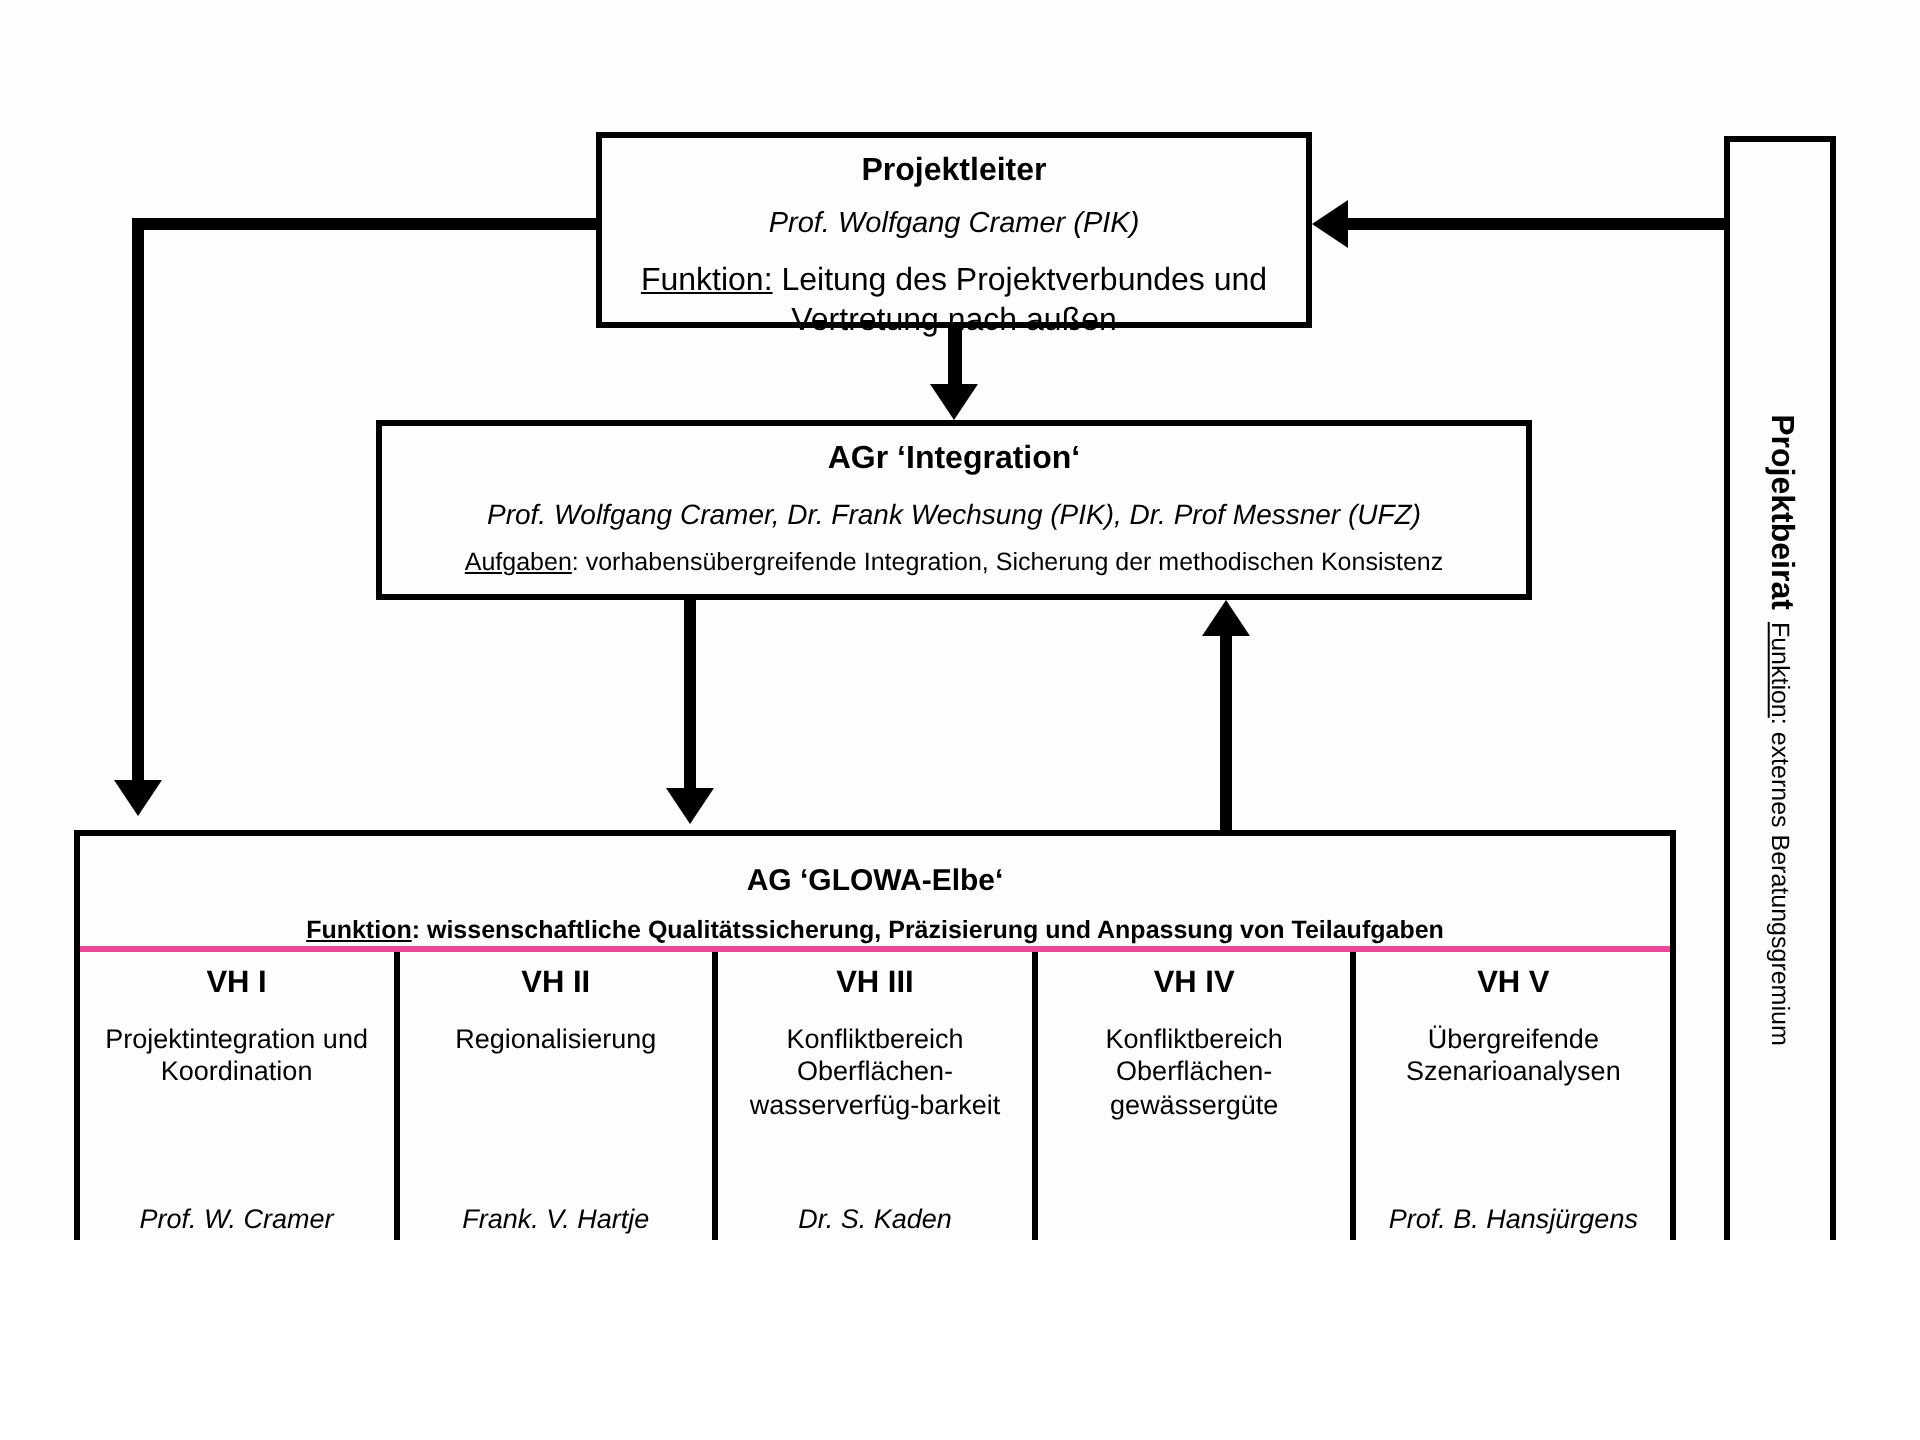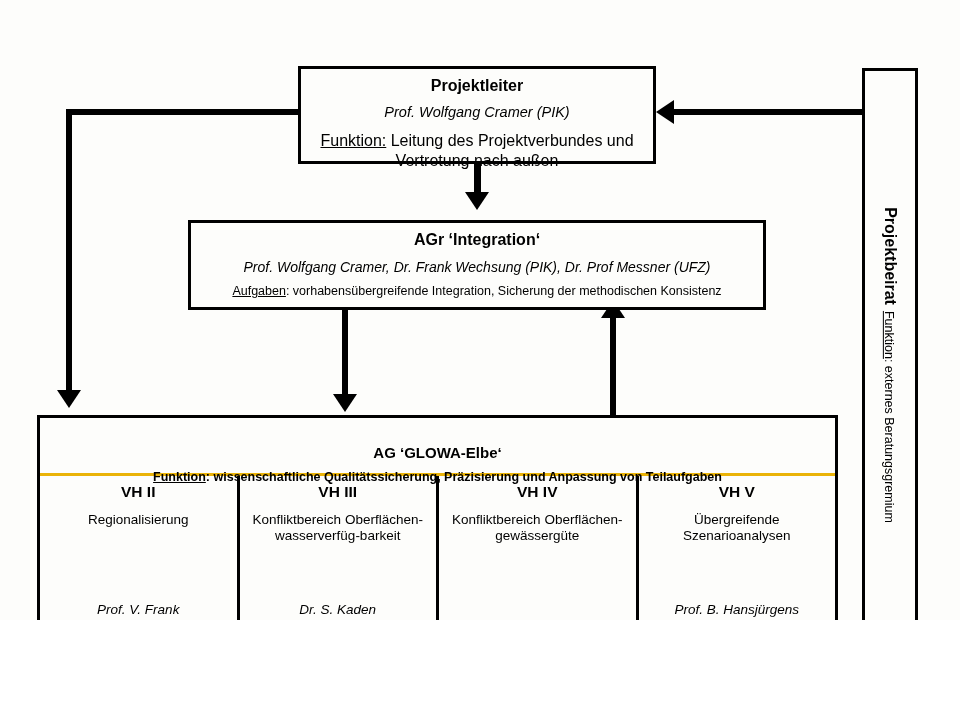--- a/index.html
+++ b/index.html
@@ -51,21 +51,21 @@
     width: 358px;
     height: 98px;
     padding: 8px 8px 0 8px;
   }
   #projektleiter .title { margin-bottom: 9px; }
   #projektleiter .people { margin-bottom: 9px; }
 
   
   #agr-integration {
     left: 188px;
-    top: 220px;
+    top: 210px;
     width: 578px;
     height: 90px;
     padding: 8px 6px 0 6px;
   }
   #agr-integration .title { margin-bottom: 10px; }
   #agr-integration .people { font-size: 14px; margin-bottom: 8px; }
   #agr-integration .func { font-size: 12.5px; }
 
   
   #ag-glowa {
@@ -73,22 +73,22 @@
     top: 415px;
     width: 801px;
     height: 247px;
     padding: 0;
     display: flex;
     flex-direction: column;
   }
   #glowa-header {
     height: 58px;
     box-sizing: border-box;
-    border-bottom: 3px solid #eab308;
-    padding-top: 26px;
+    border-bottom: 3px solid #ec4899;
+    padding-top: 14px;
   }
   #glowa-header .title { font-size: 15px; margin-bottom: 9px; }
   #glowa-header .func { font-size: 12.5px; font-weight: bold; }
 
   #vh-row {
     flex: 1;
     display: flex;
   }
   .vh-col {
     flex: 1 1 0;
@@ -200,26 +200,34 @@
     <div class="func"><span class="ul">Aufgaben</span><span>: vorhabensübergreifende Integration, Sicherung der methodischen Konsistenz</span></div>
   </div>
 
   <div class="box" id="ag-glowa">
     <div id="glowa-header">
       <div class="title">AG ‘GLOWA-Elbe‘</div>
       <div class="func"><span class="ul">Funktion</span><span>: wissenschaftliche Qualitätssicherung, Präzisierung und Anpassung von Teilaufgaben</span></div>
     </div>
     <div id="vh-row">
 
+      <div class="vh-col">
+        <div class="vh-title">VH I</div>
+        <div class="vh-desc">Projektintegration und Koordination</div>
+        <div class="vh-person">
+          <div>Prof. W. Cramer</div>
+          <div>(PIK)</div>
+        </div>
+      </div>
 
       <div class="vh-col">
         <div class="vh-title">VH II</div>
         <div class="vh-desc">Regionalisierung</div>
         <div class="vh-person">
-          <div>Prof. V. Frank</div>
+          <div>Frank. V. Hartje</div>
           <div>(TUB)</div>
         </div>
       </div>
 
       <div class="vh-col">
         <div class="vh-title">VH III</div>
         <div class="vh-desc">Konfliktbereich Oberflächen-wasserverfüg-barkeit</div>
         <div class="vh-person">
           <div>Dr. S. Kaden</div>
           <div>(WASY)</div>

